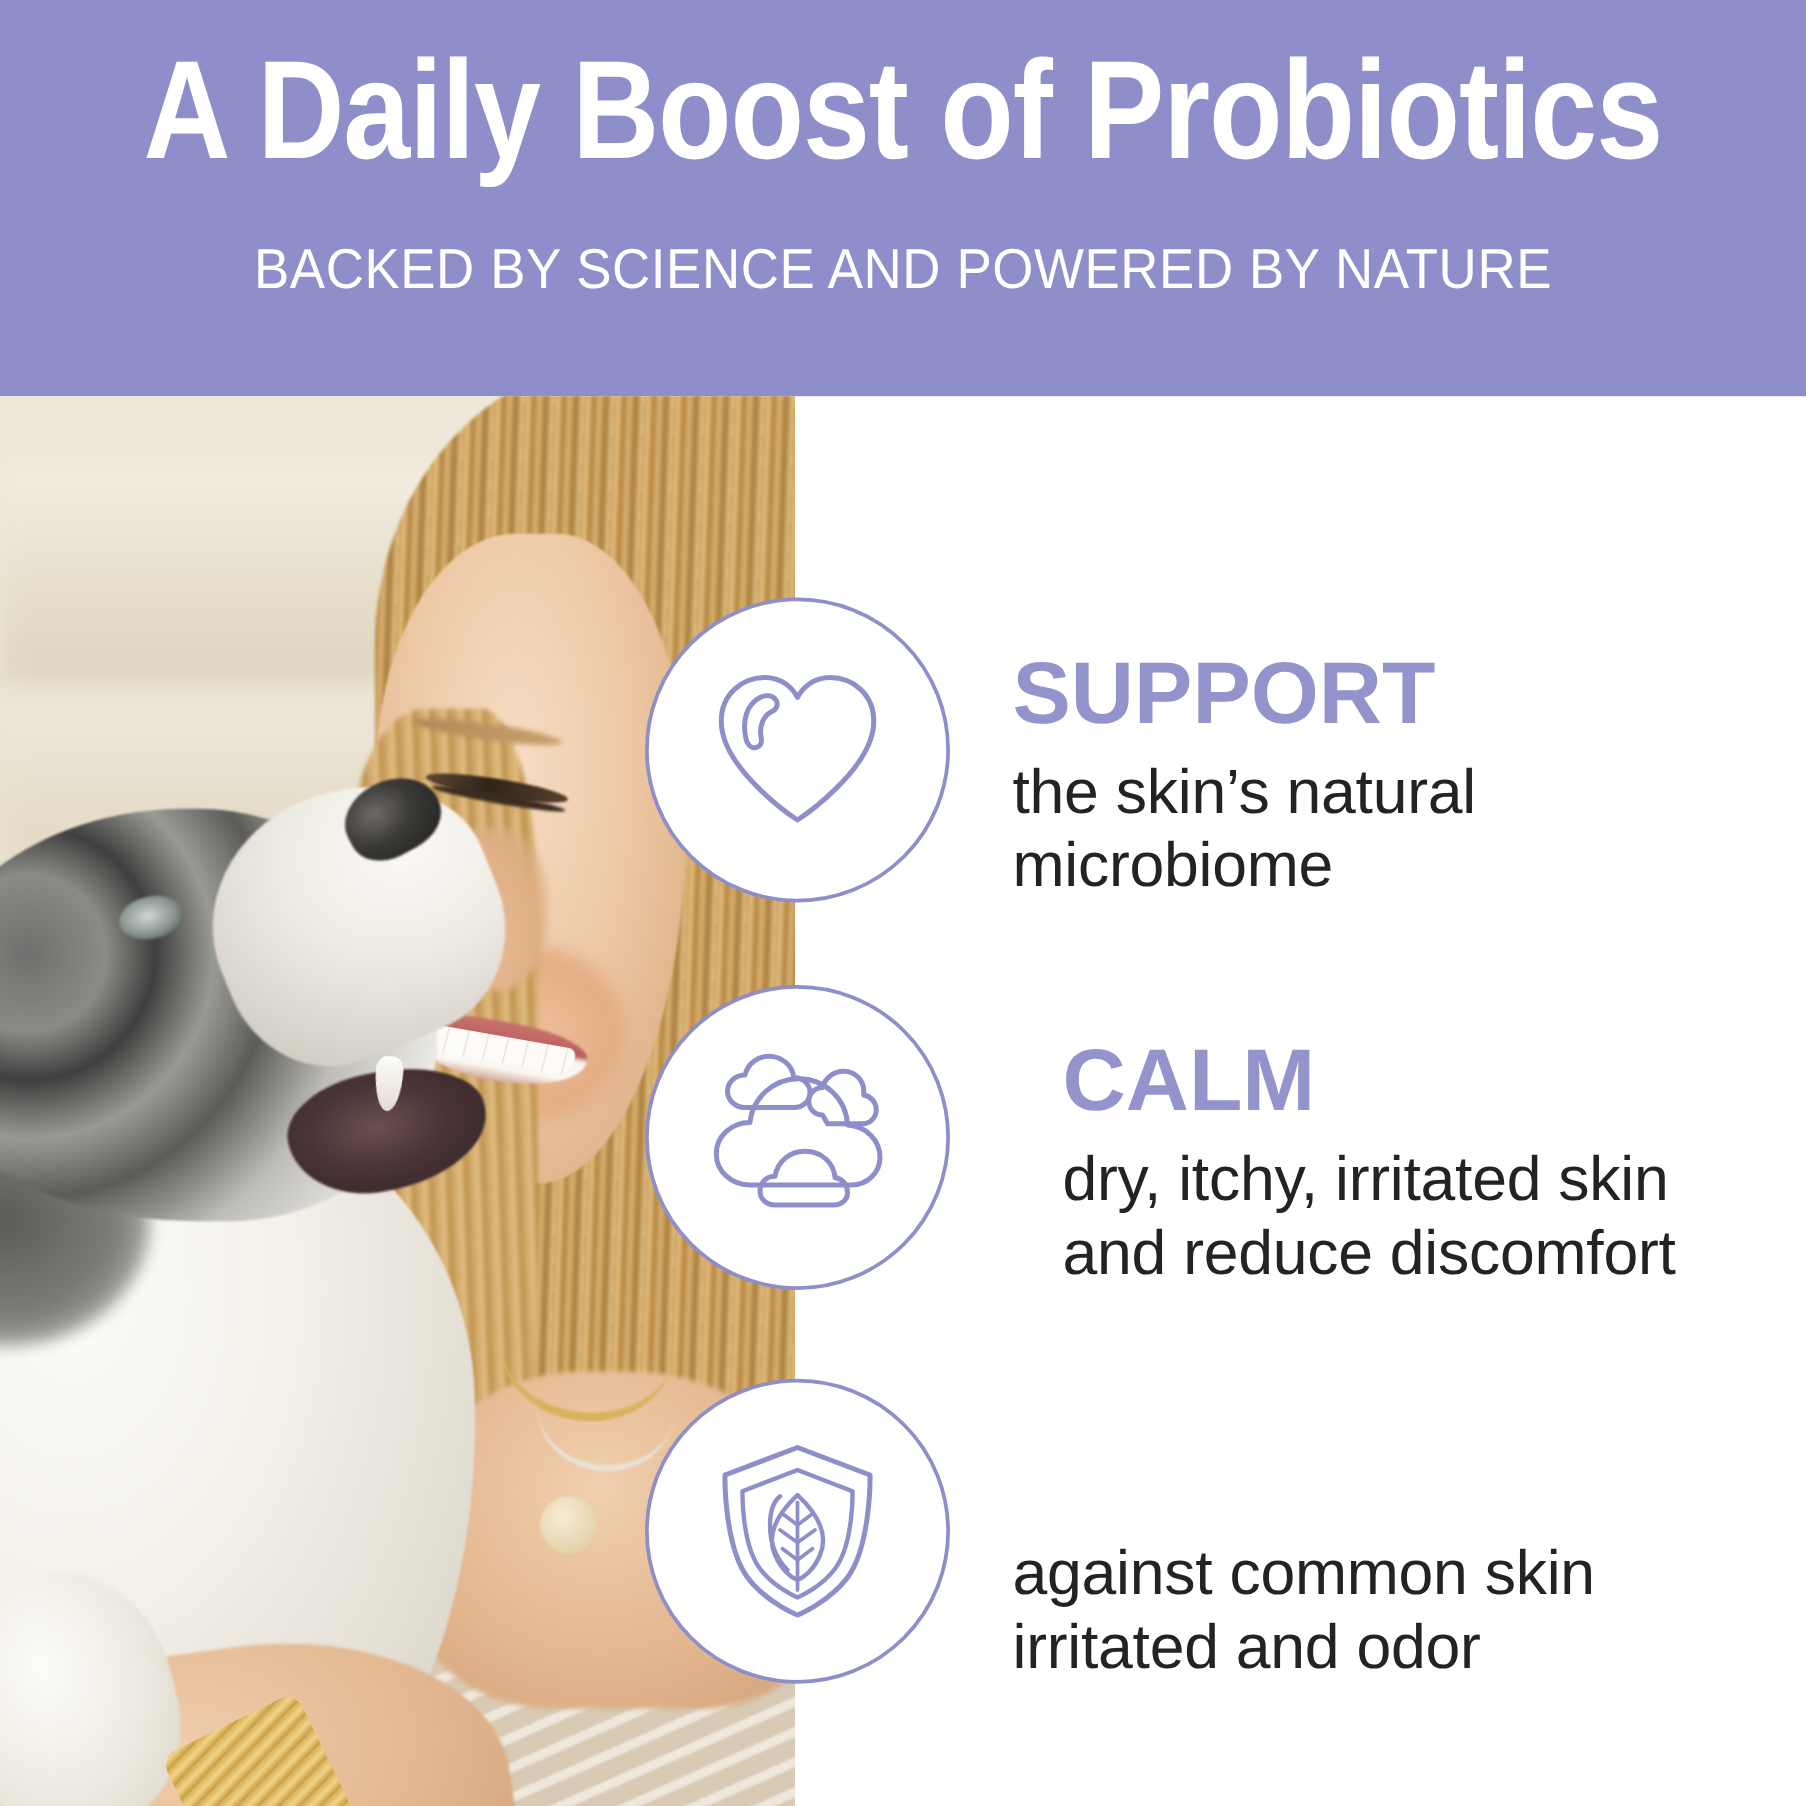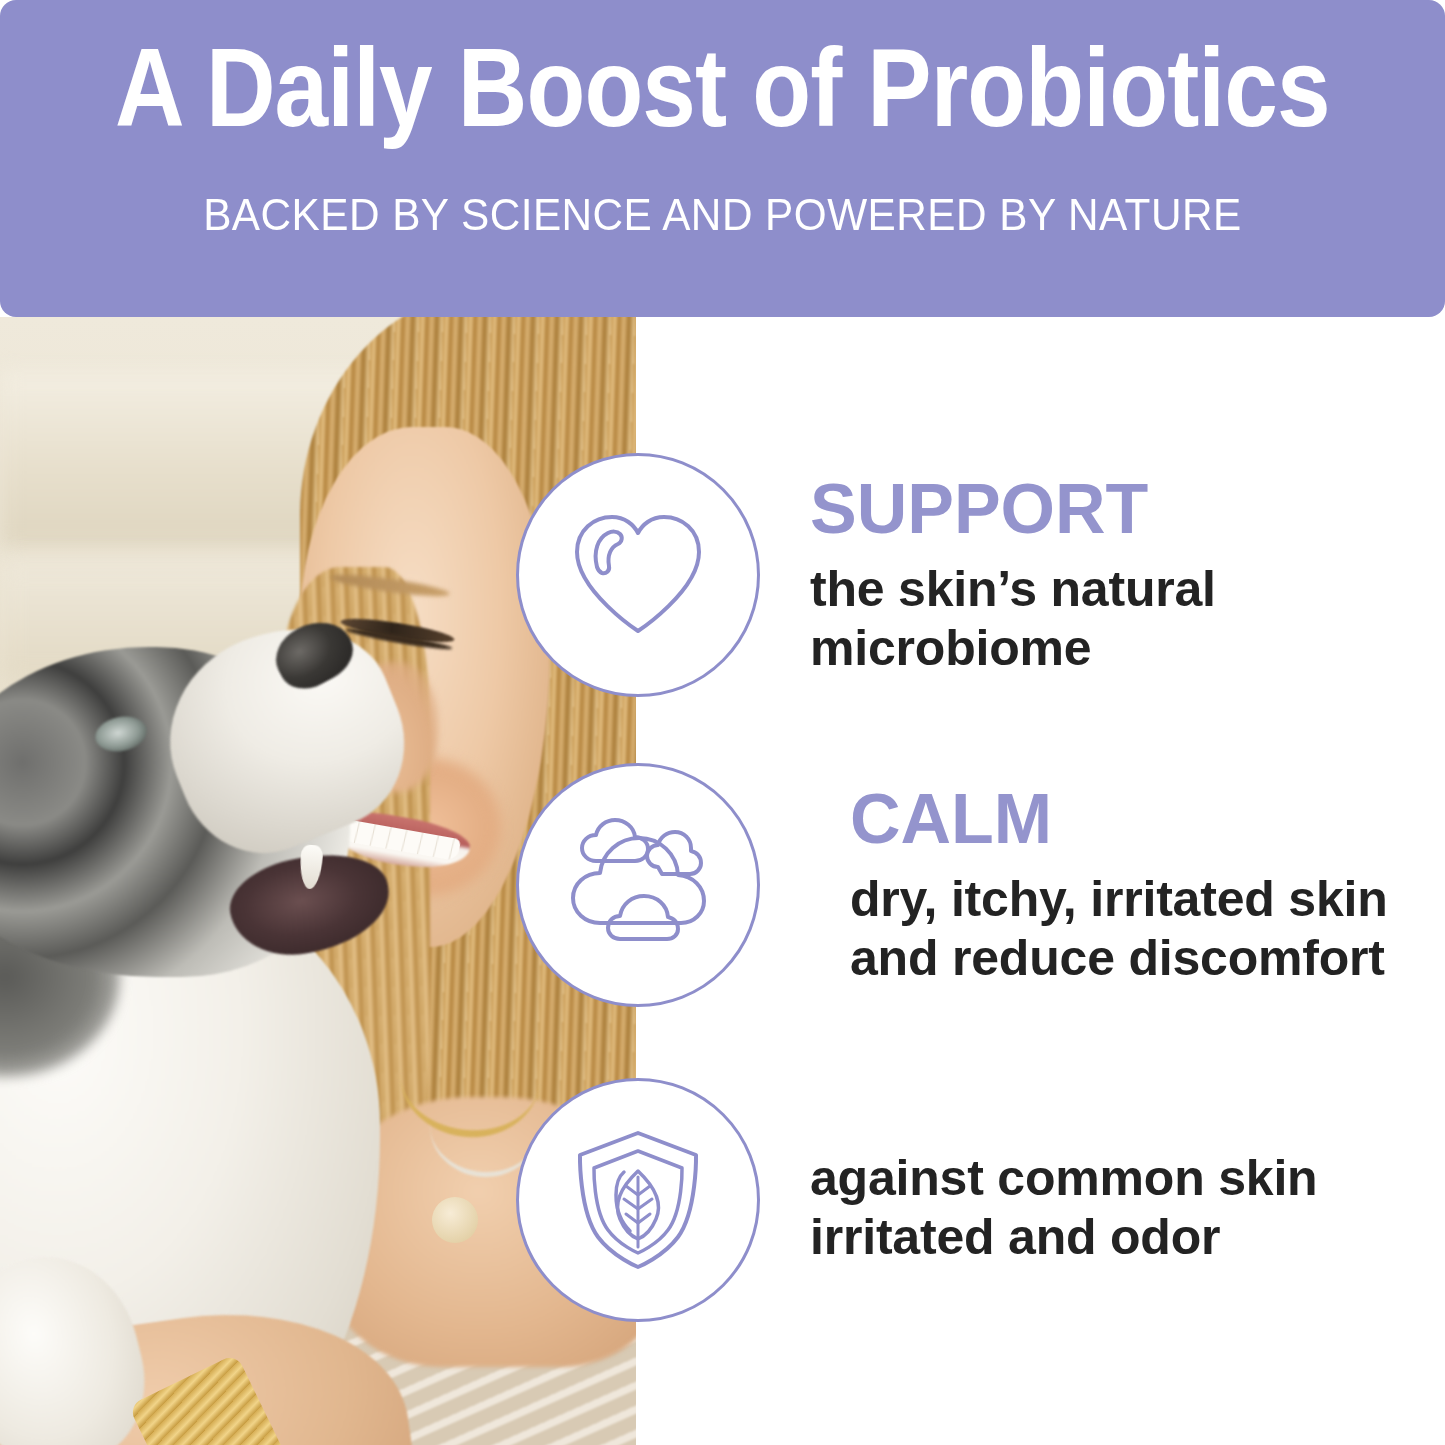--- a/index.html
+++ b/index.html
@@ -18,21 +18,20 @@
   
   .header {
     position:absolute;
     left:0; top:0;
     width:1445px; height:317px;
     background:#8e8ecb;
     display:flex;
     flex-direction:column;
     align-items:center;
     justify-content:flex-start;
-    border-radius:16px;
   }
   .header-title {
     margin-top:32px;
     color:#ffffff;
     font-family:"Liberation Sans", sans-serif;
     font-weight:bold;
     font-size:112px;
     line-height:1.0;
     letter-spacing:-1px;
     transform:scaleX(0.86);
@@ -284,21 +283,22 @@
     position:absolute;
     left:0; top:317px;
     width:1445px; height:1128px;
   }
   .feature {
     position:absolute;
     left:516px;
     width:900px;
     height:244px;
     display:flex;
-    align-items:center;
+    align-items:flex-end;
+    margin-top:25px;
   }
   .feature--1 { top:136px; }
   .feature--2 { top:446px;gap:40px; }
   .feature--3 { top:761px; }
 
   .icon-circle {
     position:relative;
     flex:0 0 auto;
     width:244px; height:244px;
     background:#ffffff;
@@ -321,21 +321,21 @@
     font-weight:bold;
     font-size:70px;
     line-height:1.02;
     letter-spacing:0px;
     white-space:nowrap;
   }
   .feature-desc {
     margin-top:14px;
     color:#232323;
     font-family:"Liberation Sans", sans-serif;
-    font-weight:bold;
+    font-weight:normal;
     font-size:50px;
     line-height:1.18;
     letter-spacing:-0.2px;
   }
 </style>
 </head>
 <body>
 
 <div class="page">
 

